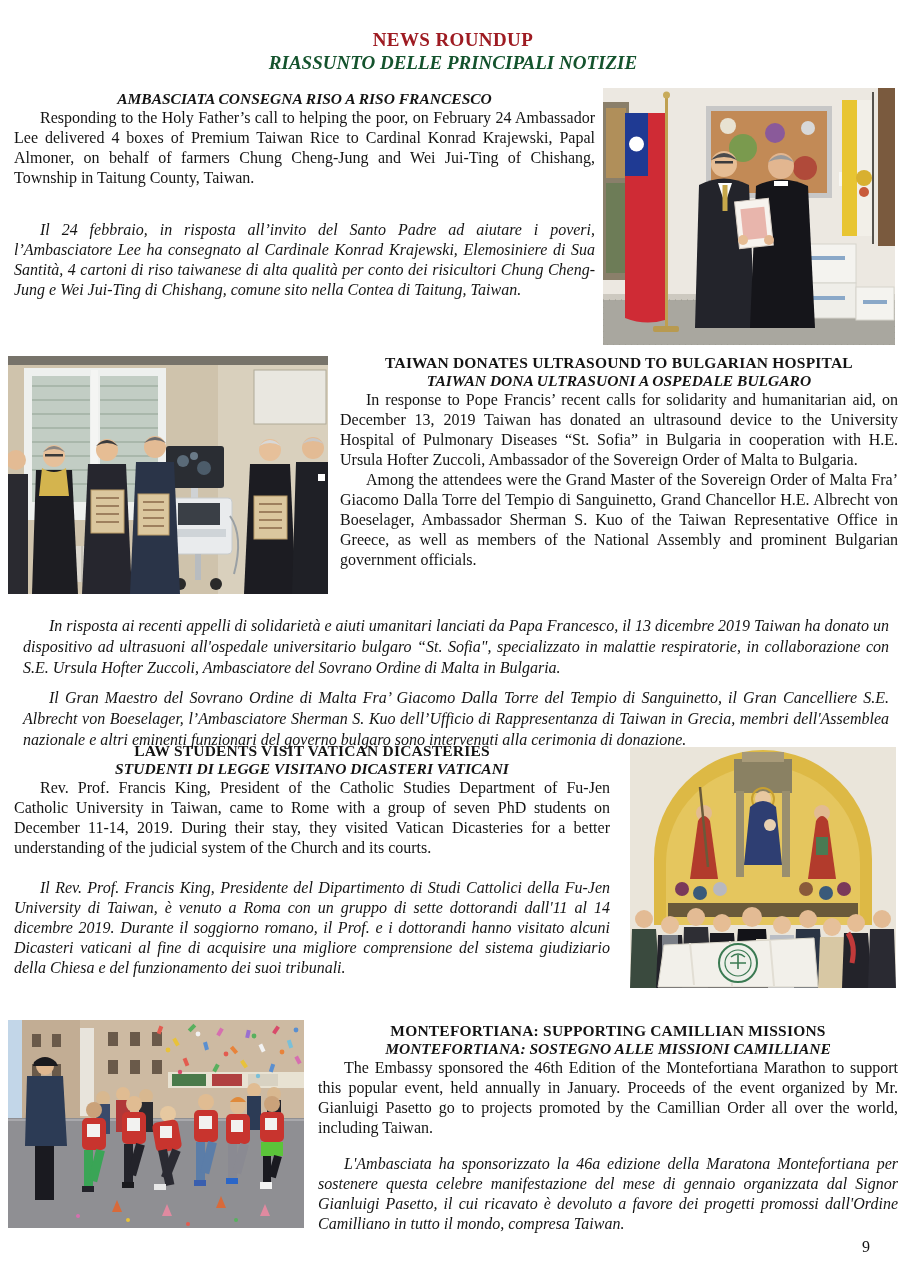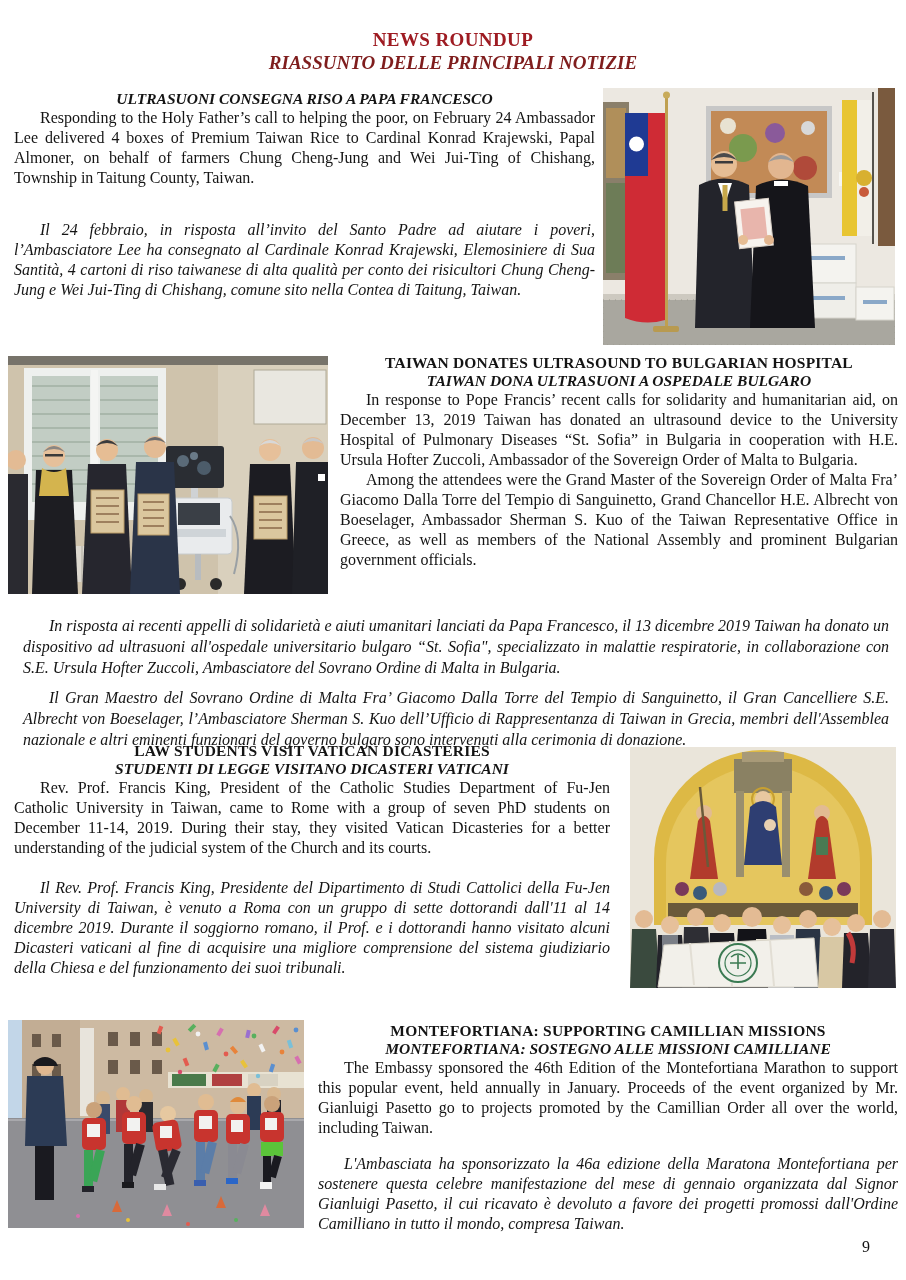--- a/index.html
+++ b/index.html
@@ -3,21 +3,21 @@
 <meta charset="utf-8">
 <style>
   html,body{margin:0;padding:0;background:#ffffff;}
   .page{
     position:relative;width:906px;height:1280px;background:#ffffff;
     font-family:"Liberation Serif","DejaVu Serif",serif;color:#141414;overflow:hidden;
   }
   
   .header{position:absolute;top:28px;left:0;width:906px;text-align:center;}
   .header .t1{font-size:19px;font-weight:bold;color:#9e1b22;letter-spacing:.4px;line-height:23px;}
-  .header .t2{font-size:19px;font-weight:bold;font-style:italic;color:#7f1d1d;line-height:23px;}
+  .header .t2{font-size:19px;font-weight:bold;font-style:italic;color:#14532d;line-height:23px;}
   
   .atitle{font-size:15.5px;font-weight:bold;text-align:center;line-height:18px;letter-spacing:.2px;}
   .asub{font-size:15.5px;font-weight:bold;font-style:italic;text-align:center;line-height:18px;}
   .para{font-size:16px;line-height:20px;text-align:justify;text-indent:26px;margin:0;}
   .para.it{font-style:italic;}
   .gap10{} .gap16{margin-top:16px;} .gap20{margin-top:20px;} .gap22{margin-top:32px;}
   .fullpara{font-size:16px;font-style:italic;line-height:21px;text-align:justify;text-indent:26px;margin:9px;}
   .a1text{position:absolute;left:14px;top:90px;width:581px;}
   .photo1{position:absolute;left:603px;top:88px;width:292px;height:257px;}
   .photo2{position:absolute;left:8px;top:356px;width:320px;height:238px;}
@@ -34,21 +34,21 @@
 <body>
 
 <div class="page">
 
   <div class="header">
     <div class="t1">NEWS ROUNDUP</div>
     <div class="t2">RIASSUNTO DELLE PRINCIPALI NOTIZIE</div>
   </div>
 
   <div class="a1text">
-    <div class="asub">ULTRASUONI CONSEGNA RISO A PAPA FRANCESCO</div>
+    <div class="asub">AMBASCIATA CONSEGNA RISO A RISO FRANCESCO</div>
     <p class="para gap10">Responding to the Holy Father’s call to helping the poor, on February 24 Ambassador Lee delivered 4 boxes of Premium Taiwan Rice to Cardinal Konrad Krajewski, Papal Almoner, on behalf of farmers Chung Cheng-Jung and Wei Jui-Ting of Chishang, Township in Taitung County, Taiwan.</p>
     <p class="para it gap22">Il 24 febbraio, in risposta all’invito del Santo Padre ad aiutare i poveri, l’Ambasciatore Lee ha consegnato al Cardinale Konrad Krajewski, Elemosiniere di Sua Santità, 4 cartoni di riso taiwanese di alta qualità per conto dei risicultori Chung Cheng-Jung e Wei Jui-Ting di Chishang, comune sito nella Contea di Taitung, Taiwan.</p>
   </div>
 
   <div class="photo1">
     <svg viewBox="0 0 292 257" preserveAspectRatio="none">
       <rect width="292" height="257" fill="#ece8e1"></rect>
       <rect y="206" width="292" height="6" fill="#cdc9c0"></rect>
       <rect y="212" width="292" height="45" fill="#a9a79f"></rect>
       <rect y="212" width="292" height="45" fill="none" stroke="#9b998f" stroke-width="1" stroke-dasharray="1 5"></rect>

